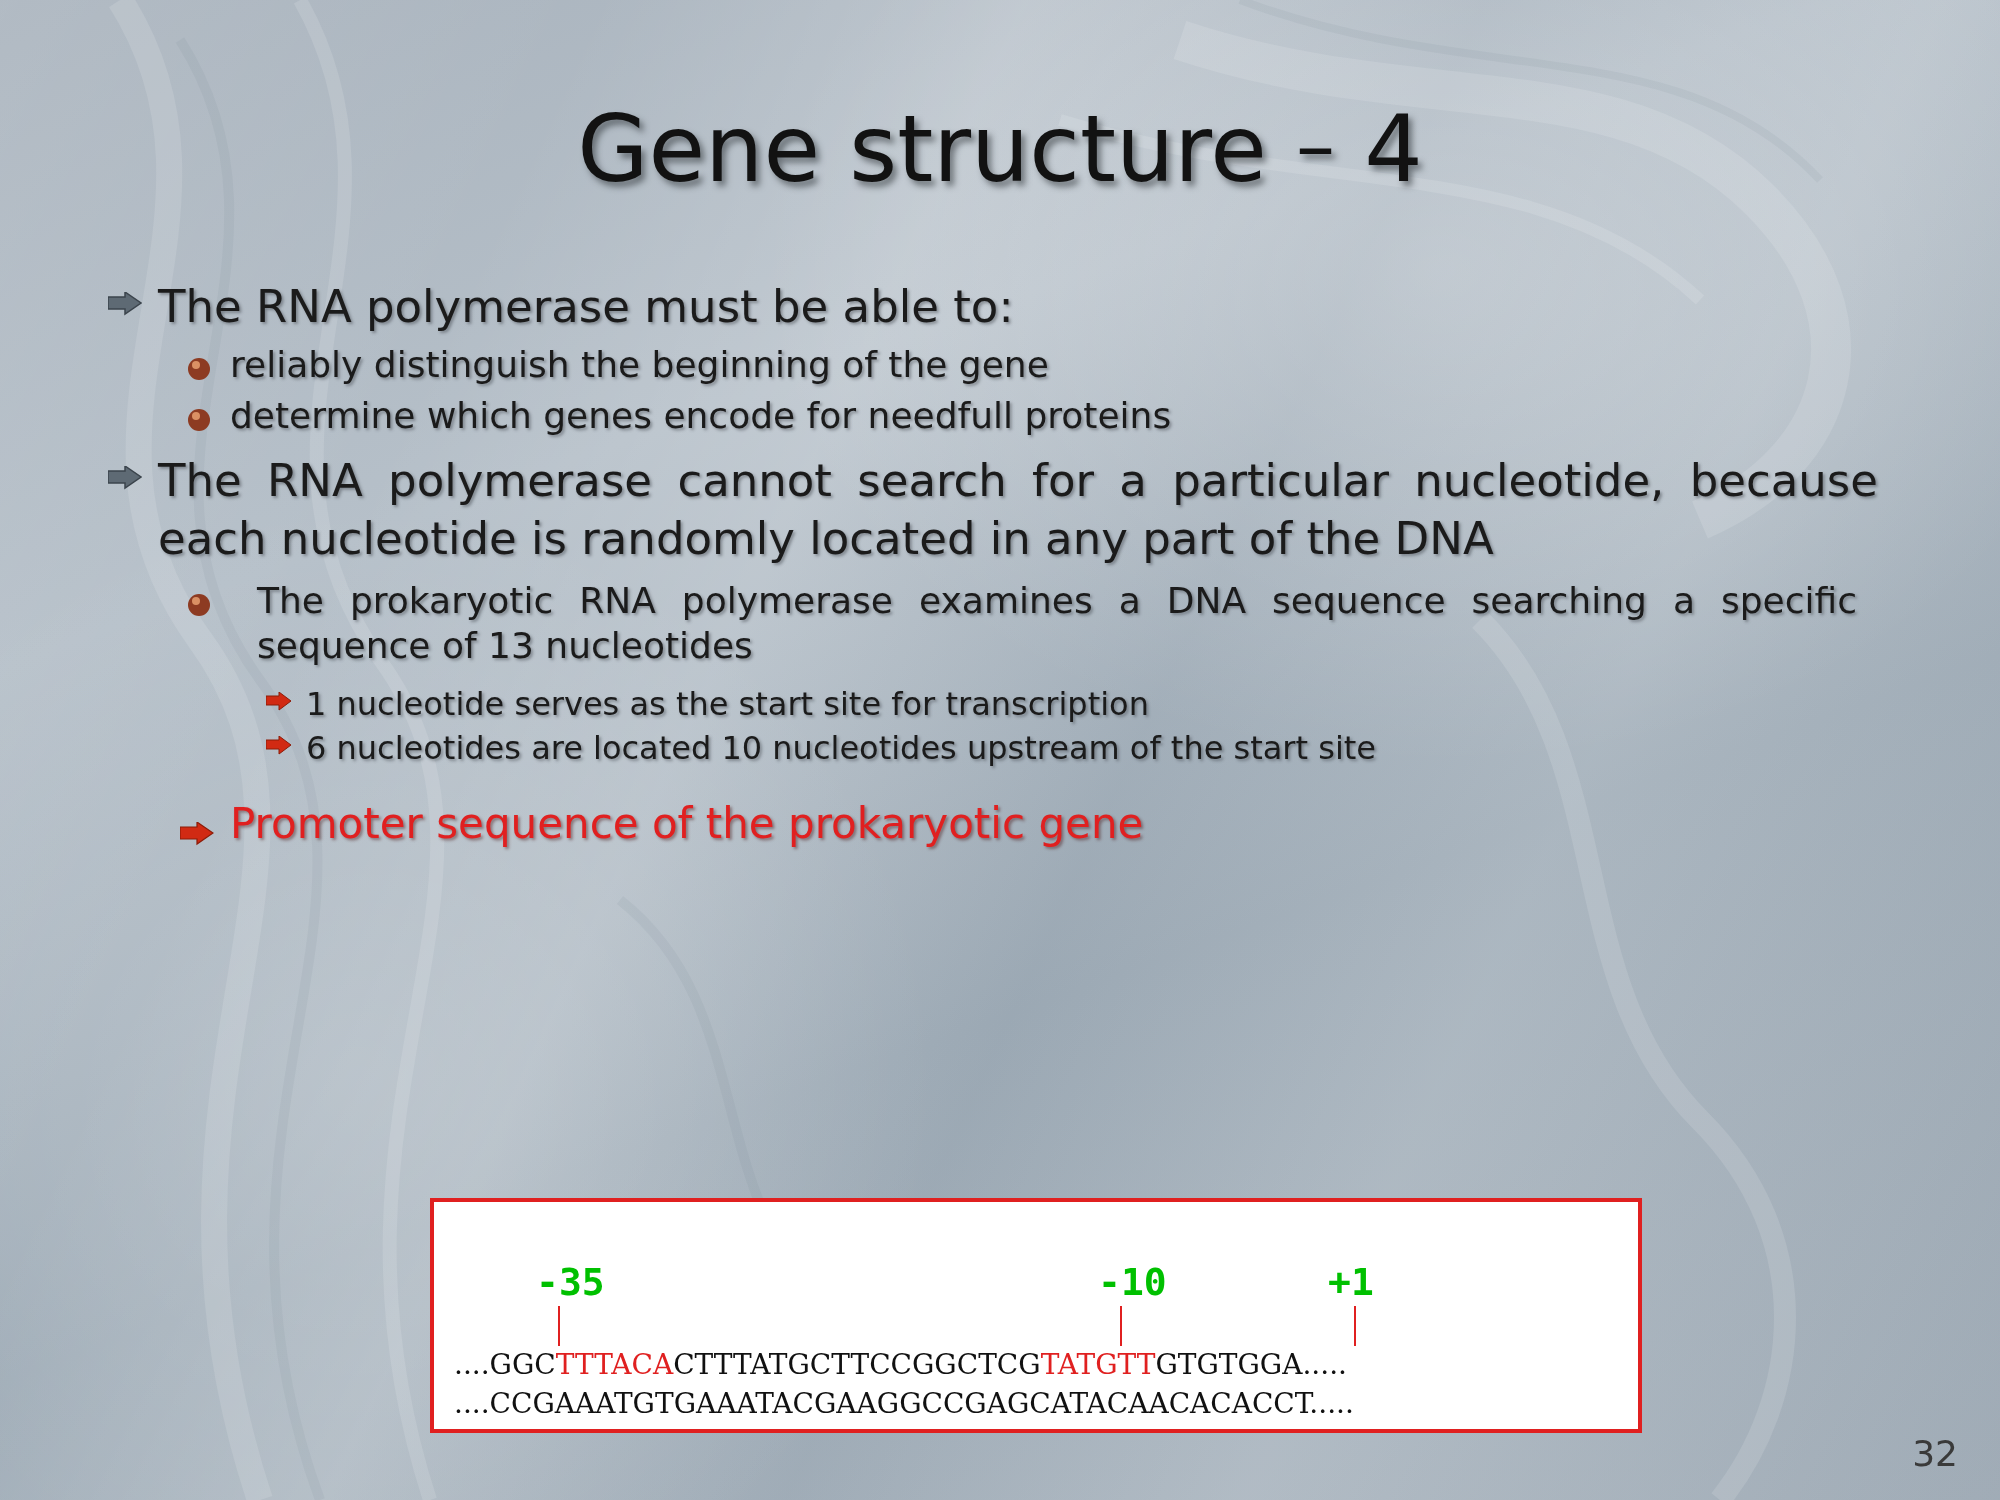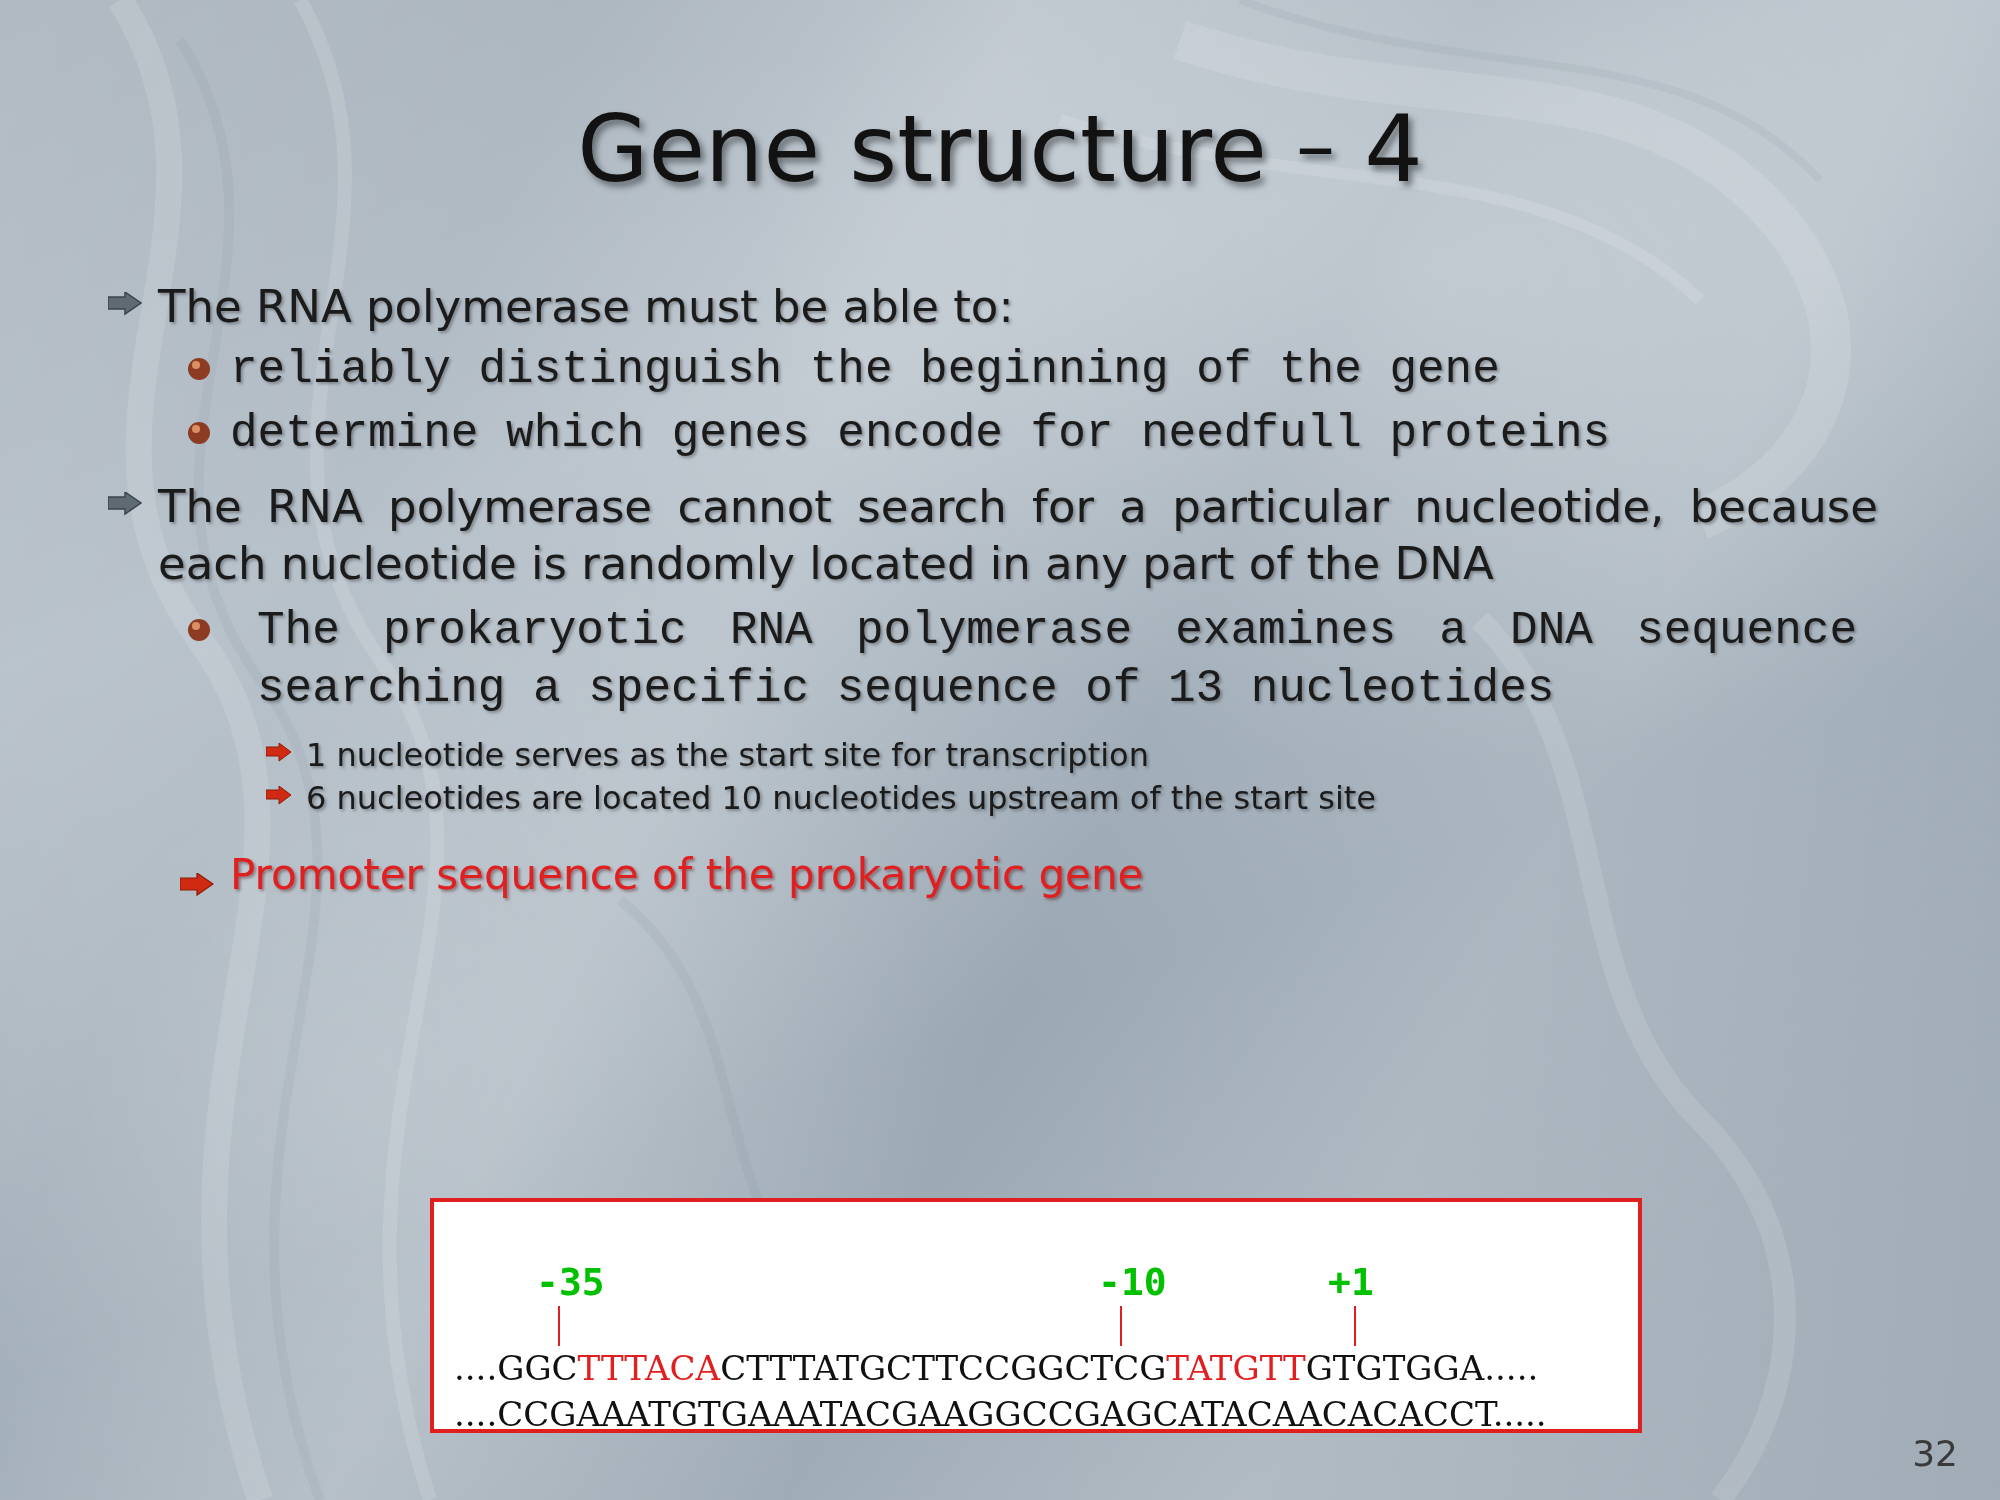--- a/index.html
+++ b/index.html
@@ -59,25 +59,24 @@
     color: #1b1b1b;
     text-shadow: 2px 2px 3px rgba(60,65,70,0.45);
   }
   .l1 {
     font-size: 45px;
     line-height: 1.28;
     margin-bottom: 6px;
   }
   .l1 .txt { text-align: justify; }
   .l2 {
-    font-size: 46px;
+    font-size: 36px;
     line-height: 1.26;
     margin-left: 78px;
     margin-bottom: 6px;
-    font-family: Liberation Mono, monospace;
   }
   .l3 {
     font-size: 32px;
     line-height: 1.30;
     margin-left: 158px;
     margin-bottom: 2px;
   }
   .l3red {
     font-size: 42px;
     line-height: 1.2;
@@ -138,21 +137,21 @@
     margin-top: 48px;
   }
   .fig-labels span { position: absolute; top: 0; }
   .tick {
     position: absolute;
     width: 2px;
     background: #e02020;
   }
   .seq {
     font-family: "DejaVu Serif", serif;
-    font-size: 34px;
+    font-size: 28px;
     letter-spacing: 0px;
     color: #111;
     white-space: pre;
     margin-left: 6px;
   }
   .seq .red { color: #e02020; }
   .seq-top { margin-top: 34px; }
   .seq-bot { margin-top: 6px; }
   .pagenum {
     position: absolute;

